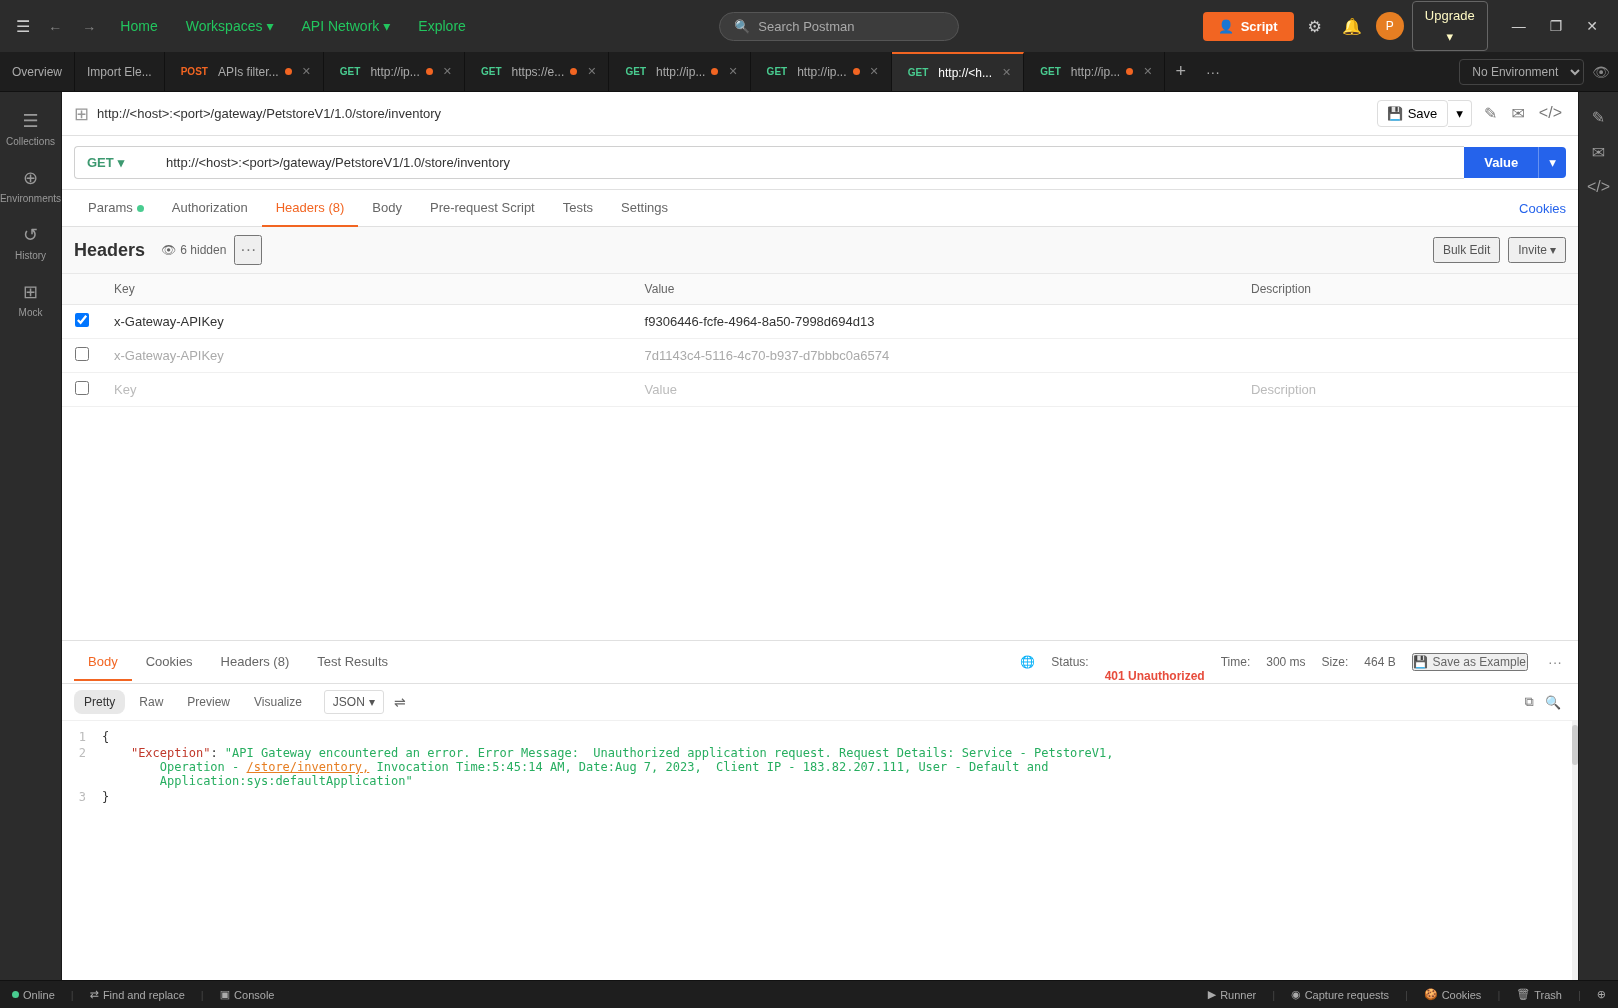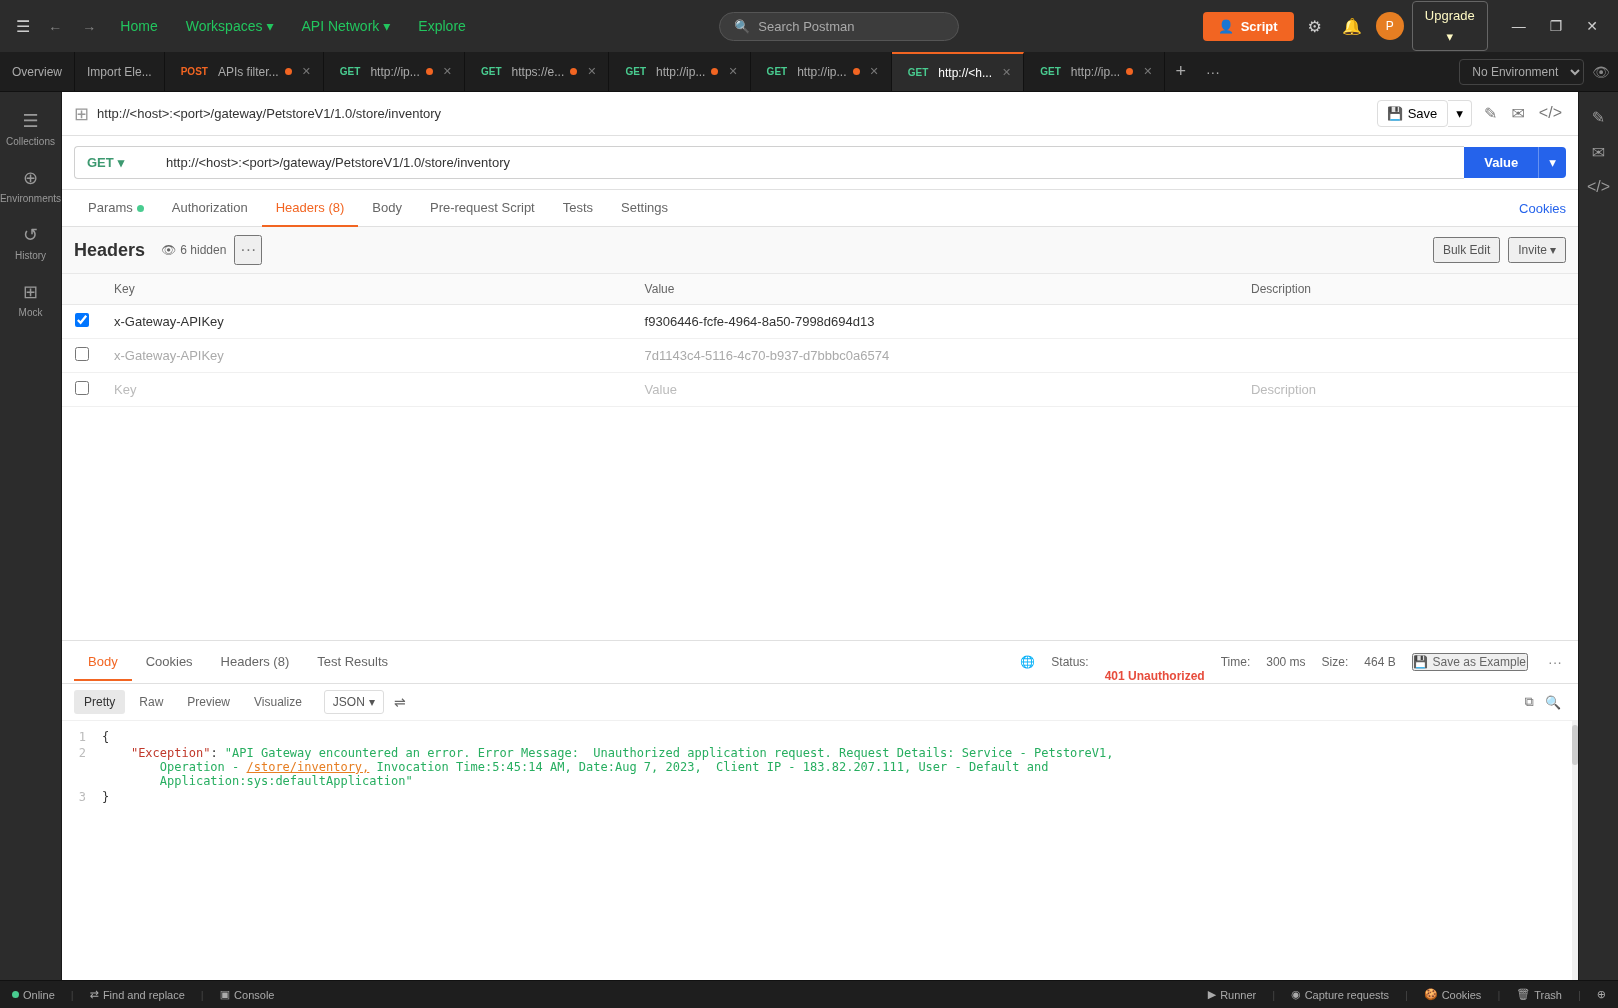--- a/index.html
+++ b/index.html
@@ -97,21 +97,21 @@
     .resp-tab { padding: 10px 14px; cursor: pointer; font-size: 13px; color: #666; border-bottom: 2px solid transparent; margin-bottom: -1px; }
     .resp-tab.active { color: #f26522; border-bottom-color: #f26522; }
     .resp-status { margin-left: auto; display: flex; align-items: center; gap: 16px; font-size: 12px; color: #666; }
     .status-401 { color: #e74c3c; font-weight: 600; margin-top: 28px; }
     .save-example-btn { display: flex; align-items: center; gap: 4px; color: #666; font-size: 12px; cursor: pointer; }
     .resp-more { color: #888; cursor: pointer; font-size: 14px; padding: 0 4px; }
 
     
     .response-body { flex: 1; overflow: hidden; display: flex; flex-direction: column; }
     .resp-format-bar { display: flex; align-items: center; padding: 6px 12px; gap: 4px; border-bottom: 1px solid #f0f0f0; background: #fff; flex-shrink: 0; }
-    .fmt-tab { padding: 5px 10px; font-size: 12px; cursor: pointer; border-radius: 3px; color: #666; }
+    .fmt-tab { padding: 5px 10px; font-size: 12px; cursor: pointer; border-radius: 8px; color: #666; }
     .fmt-tab.active { background: #e8e8e8; color: #333; font-weight: 500; }
     .fmt-select { display: flex; align-items: center; gap: 4px; border: 1px solid #ddd; border-radius: 3px; padding: 4px 8px; font-size: 12px; cursor: pointer; color: #555; margin-left: 8px; background: #fff; }
     .fmt-icon { color: #666; font-size: 14px; cursor: pointer; padding: 4px 6px; }
     .copy-icon { margin-left: auto; color: #777; cursor: pointer; padding: 4px; }
     .search-icon-resp { color: #777; cursor: pointer; padding: 4px; }
 
     
     .code-block { flex: 1; overflow-y: auto; padding: 8px 0; background: #fff; font-family: 'Consolas', 'Monaco', monospace; font-size: 12px; position: relative; }
     .code-line { display: flex; align-items: flex-start; padding: 1px 0; }
     .line-num { width: 40px; text-align: right; color: #bbb; padding-right: 16px; user-select: none; font-size: 12px; flex-shrink: 0; }

